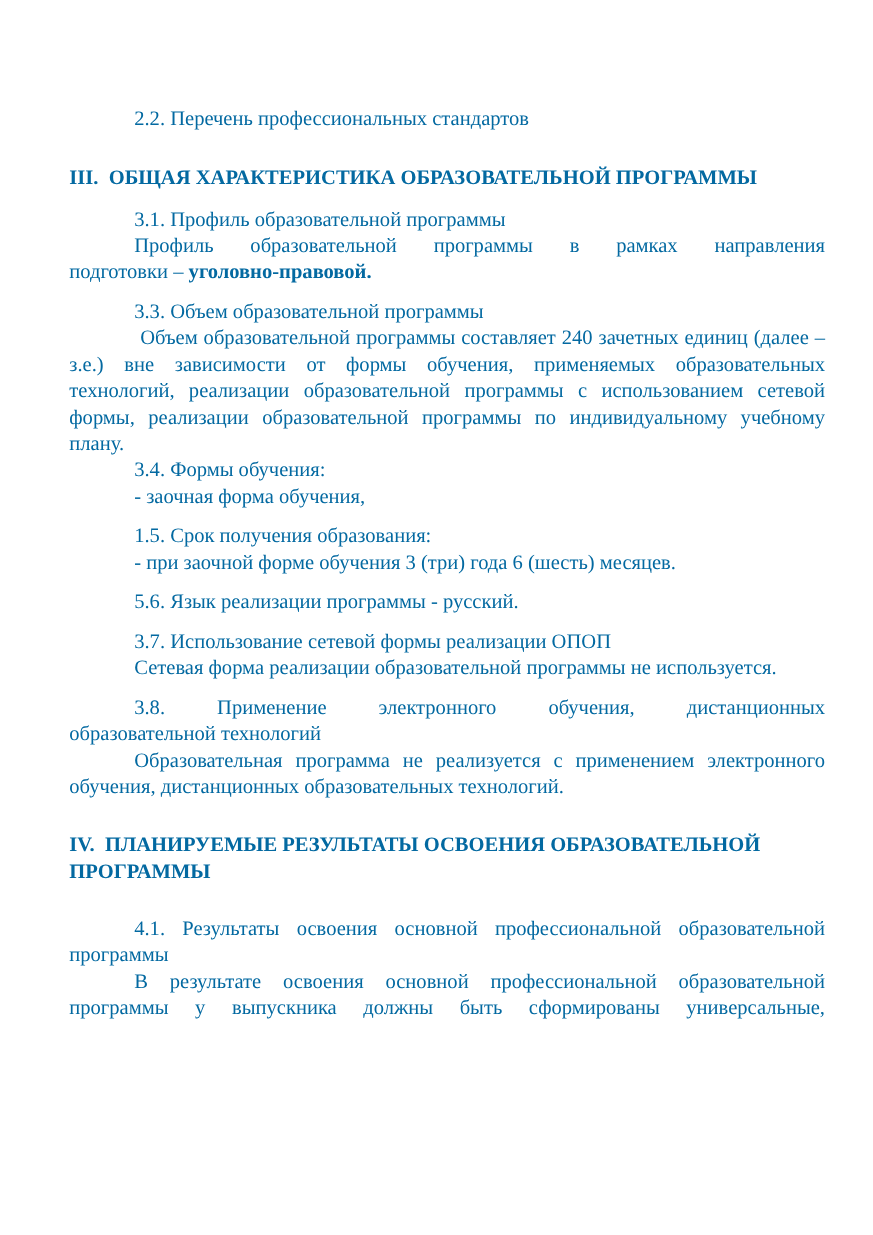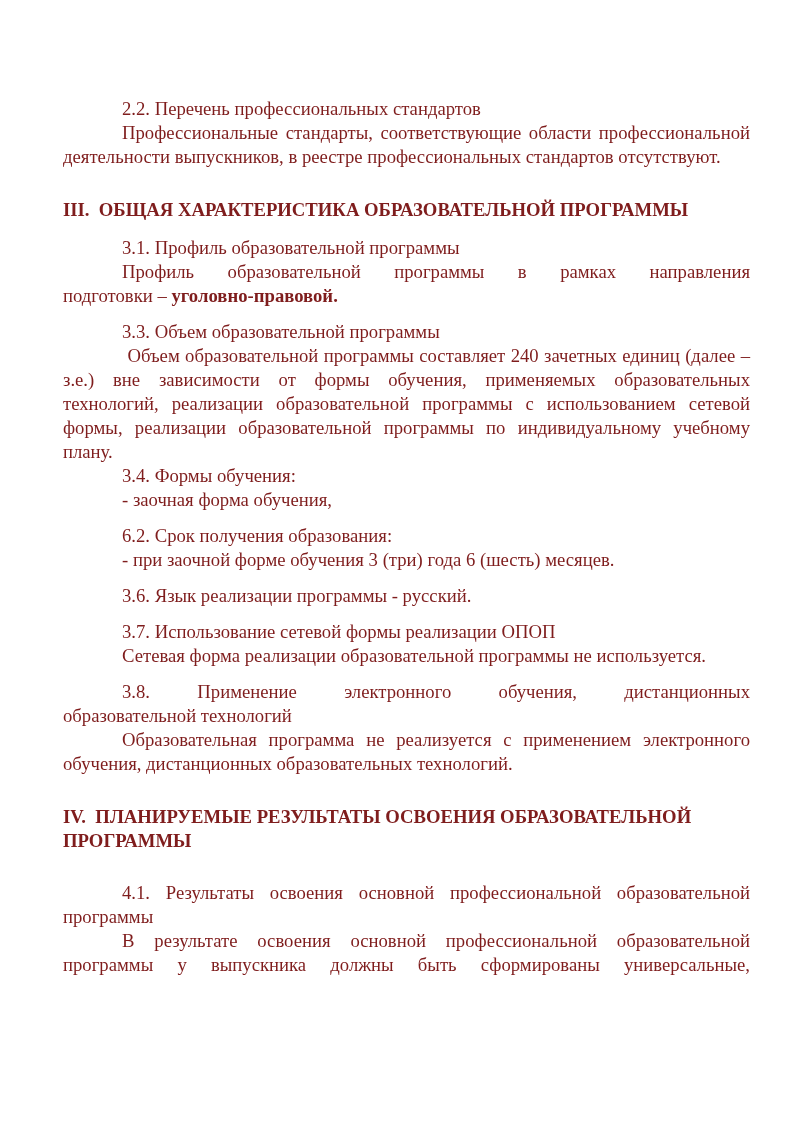--- a/index.html
+++ b/index.html
@@ -10,42 +10,38 @@
   .page {
     position: relative;
     width: 794px;
     height: 1123px;
     background: #ffffff;
     box-sizing: border-box;
     padding: 97px 44px 0 63px;
     font-family: "Liberation Serif", "DejaVu Serif", serif;
     font-size: 18.7px;
     line-height: 24px;
-    color: #7f1d1d;
+    color: #0369a1;
     overflow: hidden;
   }
   .block { margin: 0; }
   .line { min-height: 24px; }
   .line.left { text-align: left; }
   .line.center { text-align: left; }
   .line.justify { text-align: justify; text-align-last: justify; }
   .line.indent { text-indent: 59px; }
   .heading .run { font-weight: bold; }
   .run.b { font-weight: bold; }
 </style>
 </head>
 <body>
 
 <main class="page">
     <div class="block paragraph">
       <div class="line left indent"><span class="run">2.2. Перечень профессиональных стандартов</span></div>
-    </div>
-    <div class="block paragraph">
-      <div class="line justify indent"><span class="run">Профессиональные стандарты, соответствующие области профессиональной</span></div>
-      <div class="line left"><span class="run">деятельности выпускников, в реестре профессиональных стандартов отсутствуют.</span></div>
     </div>
     <div class="block heading" style="margin-top: 29px;">
       <div class="line center"><span class="run b">III.&nbsp; ОБЩАЯ ХАРАКТЕРИСТИКА ОБРАЗОВАТЕЛЬНОЙ ПРОГРАММЫ</span></div>
     </div>
     <div class="block paragraph" style="margin-top: 14px;">
       <div class="line left indent"><span class="run">3.1. Профиль образовательной программы</span></div>
     </div>
     <div class="block paragraph">
       <div class="line justify indent"><span class="run">Профиль образовательной программы в рамках направления</span></div>
       <div class="line left"><span class="run">подготовки – </span><span class="run b">уголовно-правовой.</span></div>
@@ -60,27 +56,27 @@
       <div class="line justify"><span class="run">формы, реализации образовательной программы по индивидуальному учебному</span></div>
       <div class="line left"><span class="run">плану.</span></div>
     </div>
     <div class="block paragraph">
       <div class="line left indent"><span class="run">3.4. Формы обучения:</span></div>
     </div>
     <div class="block paragraph">
       <div class="line left indent"><span class="run">- заочная форма обучения,</span></div>
     </div>
     <div class="block paragraph" style="margin-top: 12px;">
-      <div class="line left indent"><span class="run">6.2. Срок получения образования:</span></div>
+      <div class="line left indent"><span class="run">1.5. Срок получения образования:</span></div>
     </div>
     <div class="block paragraph">
       <div class="line left indent"><span class="run">- при заочной форме обучения 3 (три) года 6 (шесть) месяцев.</span></div>
     </div>
     <div class="block paragraph" style="margin-top: 12px;">
-      <div class="line left indent"><span class="run">3.6. Язык реализации программы - русский.</span></div>
+      <div class="line left indent"><span class="run">5.6. Язык реализации программы - русский.</span></div>
     </div>
     <div class="block paragraph" style="margin-top: 12px;">
       <div class="line left indent"><span class="run">3.7. Использование сетевой формы реализации ОПОП</span></div>
     </div>
     <div class="block paragraph">
       <div class="line left indent"><span class="run">Сетевая форма реализации образовательной программы не используется.</span></div>
     </div>
     <div class="block paragraph" style="margin-top: 12px;">
       <div class="line justify indent"><span class="run">3.8. Применение электронного обучения, дистанционных</span></div>
       <div class="line left"><span class="run">образовательной технологий</span></div>

